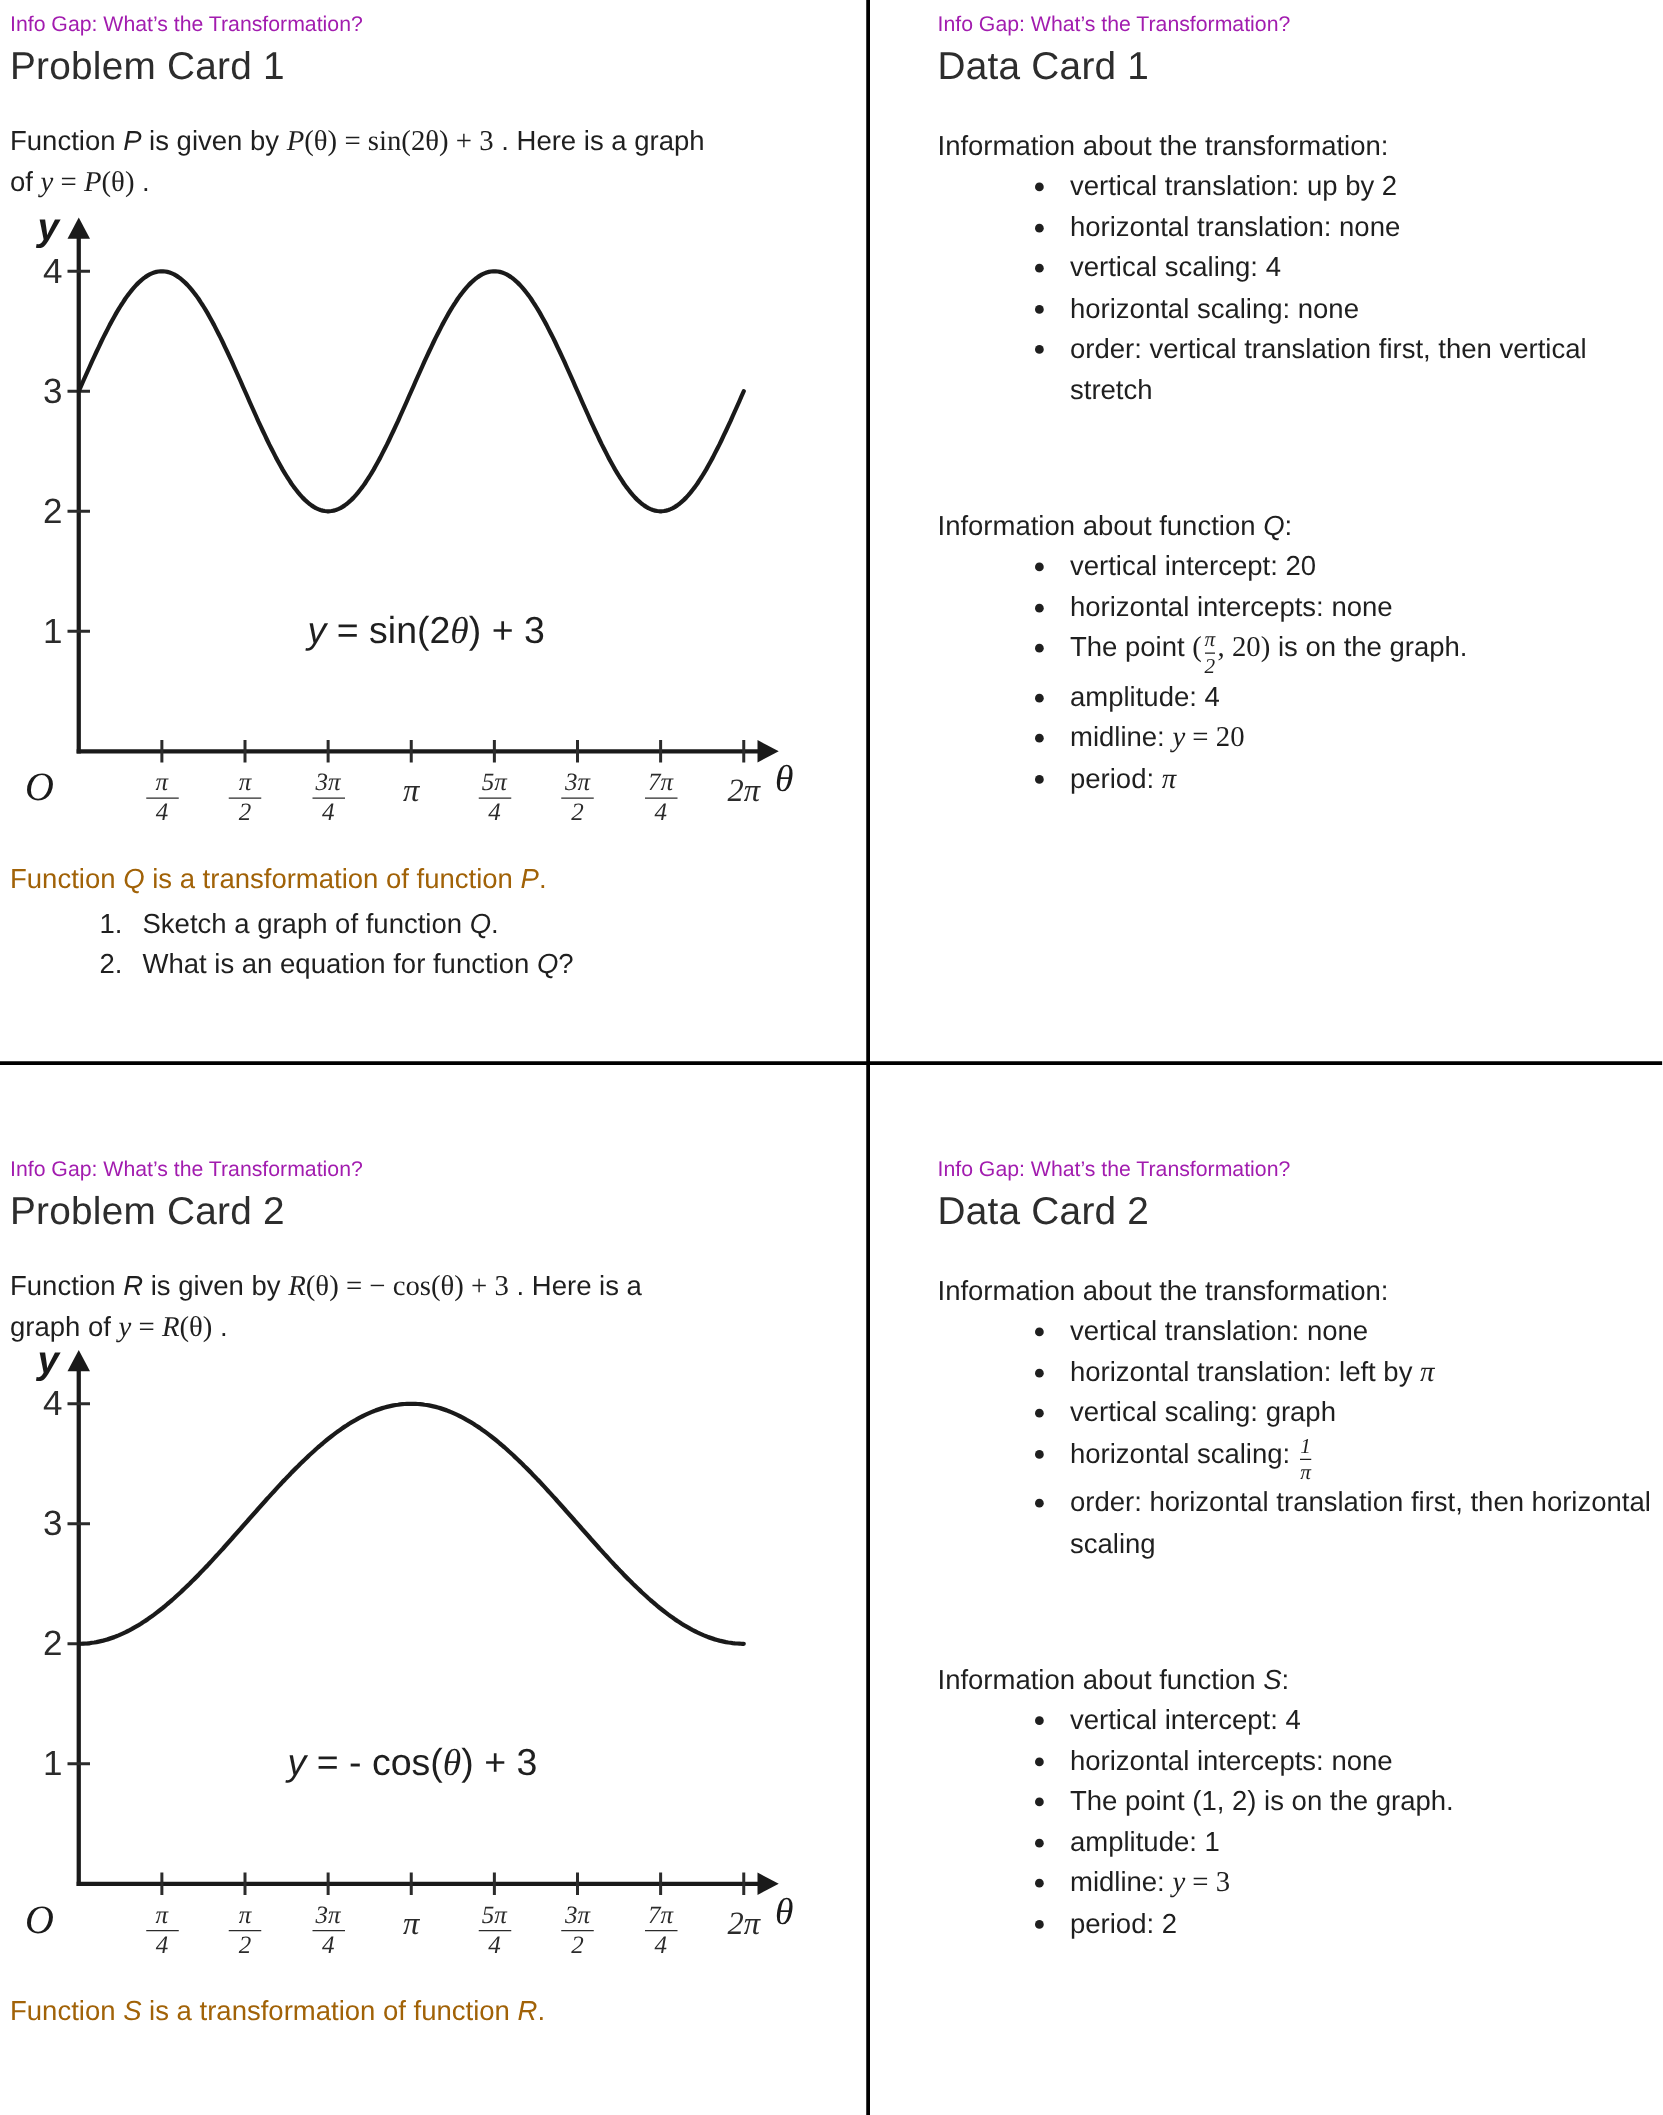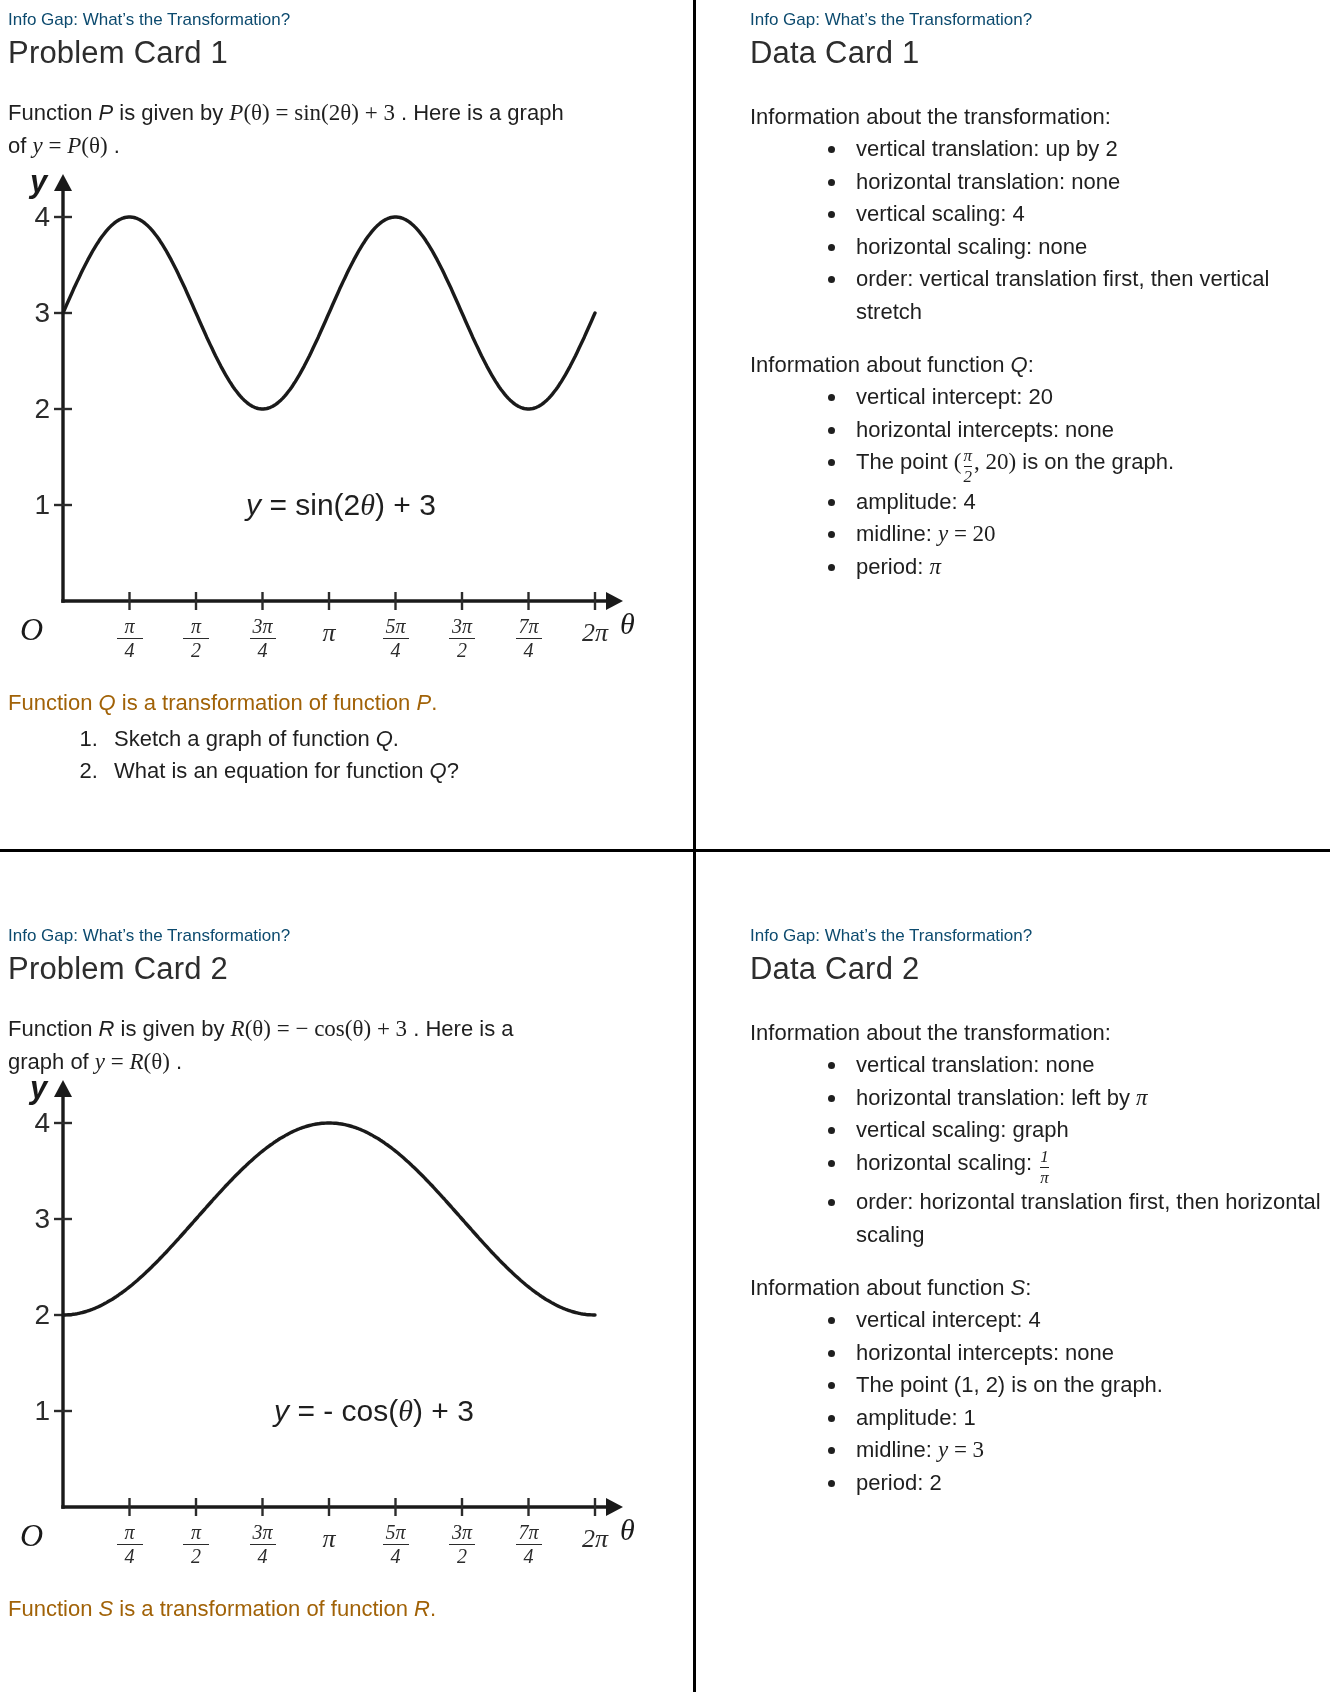--- a/index.html
+++ b/index.html
@@ -5,28 +5,28 @@
   html,body{margin:0;padding:0;background:#ffffff;}
   .page{position:relative;width:1330px;height:1692px;background:#fff;overflow:hidden;
         font-family:"Liberation Sans",sans-serif;color:#212121;}
   .vdivider{position:absolute;left:693px;top:0;width:3px;height:1692px;background:#000;}
   .hdivider{position:absolute;left:0;top:849px;width:1330px;height:3px;background:#000;}
   .quad{position:absolute;box-sizing:border-box;}
   .q-tl{left:0;top:0;width:693px;height:849px;padding:8px 6px 0 8px;}
   .q-tr{left:696px;top:0;width:634px;height:849px;padding:8px 6px 0 54px;}
   .q-bl{left:0;top:852px;width:693px;height:840px;padding:72px 6px 0 8px;}
   .q-br{left:696px;top:852px;width:634px;height:840px;padding:72px 6px 0 54px;}
-  .eyebrow{font-size:17px;line-height:24px;color:#0c4a6e;}
+  .eyebrow{font-size:17px;line-height:24px;color:#a21caf;}
   .title{font-size:31px;line-height:42px;font-weight:400;color:#2d2d2d;margin:0;letter-spacing:.2px;}
   .intro{font-size:22px;line-height:33px;margin:22px 0 0 0;max-width:560px;color:#1f1f1f;}
   .footer-line{font-size:22px;line-height:33px;margin:20px 0 0 0;color:#a16207;}
   ol.tasks{margin:4px 0 0 0;padding-left:96px;font-size:22px;line-height:32px;color:#1f1f1f;}
   ol.tasks li{padding-left:10px;}
   .section-h{font-size:22px;line-height:33px;margin:26px 0 0 0;color:#1f1f1f;}
-  .section-h.second{margin-top:20px;}
+  .section-h.second{margin-top:76px;}
   ul.bullets{margin:0;padding-left:98px;font-size:22px;line-height:32.5px;color:#1f1f1f;list-style:disc;}
   ul.bullets li{padding-left:8px;max-width:470px;}
   
   .vi{font-style:italic;}
   .mm{font-family:"Liberation Serif",serif;font-size:23px;}
   .mi{font-family:"Liberation Serif",serif;font-style:italic;font-size:23px;}
   .ifrac{display:inline-block;text-align:center;vertical-align:-13px;line-height:1.05;
          font-family:"Liberation Serif",serif;font-size:17px;font-style:italic;margin:0 2px;}
   .ifrac span{display:block;}
   .ifrac .bar{border-top:1.6px solid #1f1f1f;margin-top:1px;height:1px;}
@@ -208,21 +208,21 @@
         </div>
         <div class="xtick" style="left: 520.5px; top: 450px;">
           <span>7π</span>
           <span class="bar"></span>
           <span>4</span>
         </div>
         <div class="xtick plain" style="left: 587px; top: 453px;">2π</div>
         <div class="axis-ylab" style="left: 22px; top: -2px;">y</div>
         <div class="axis-xlab" style="left: 612px; top: 441px;">θ</div>
         <div class="origin" style="left: 12px; top: 445px;">O</div>
-        <div class="eqlabel" style="left: 322px; top: 339px; margin-left: 44px;"><span class="vi">y</span><span> = - cos(</span><span class="mi">θ</span><span>) + 3</span></div>
+        <div class="eqlabel" style="left: 322px; top: 339px;"><span class="vi">y</span><span> = - cos(</span><span class="mi">θ</span><span>) + 3</span></div>
       </div>
     <p class="footer-line"><span>Function </span><span class="vi">S</span><span> is a transformation of function </span><span class="vi">R</span><span>.</span></p>
   </section>
 
   <section class="quad q-br">
     <div class="eyebrow">Info Gap: What’s the Transformation?</div>
     <h1 class="title">Data Card 2</h1>
     <div>
       <p class="section-h"><span>Information about the transformation:</span></p>
       <ul class="bullets">

